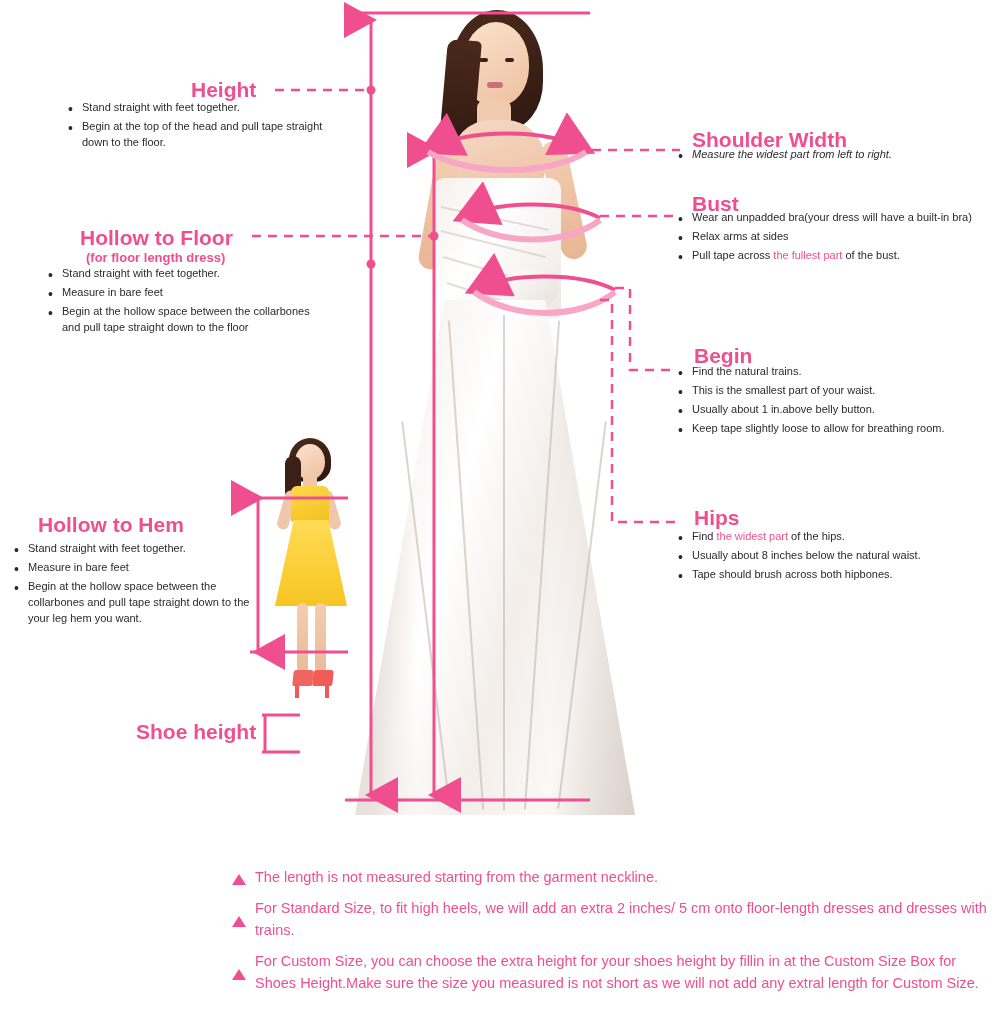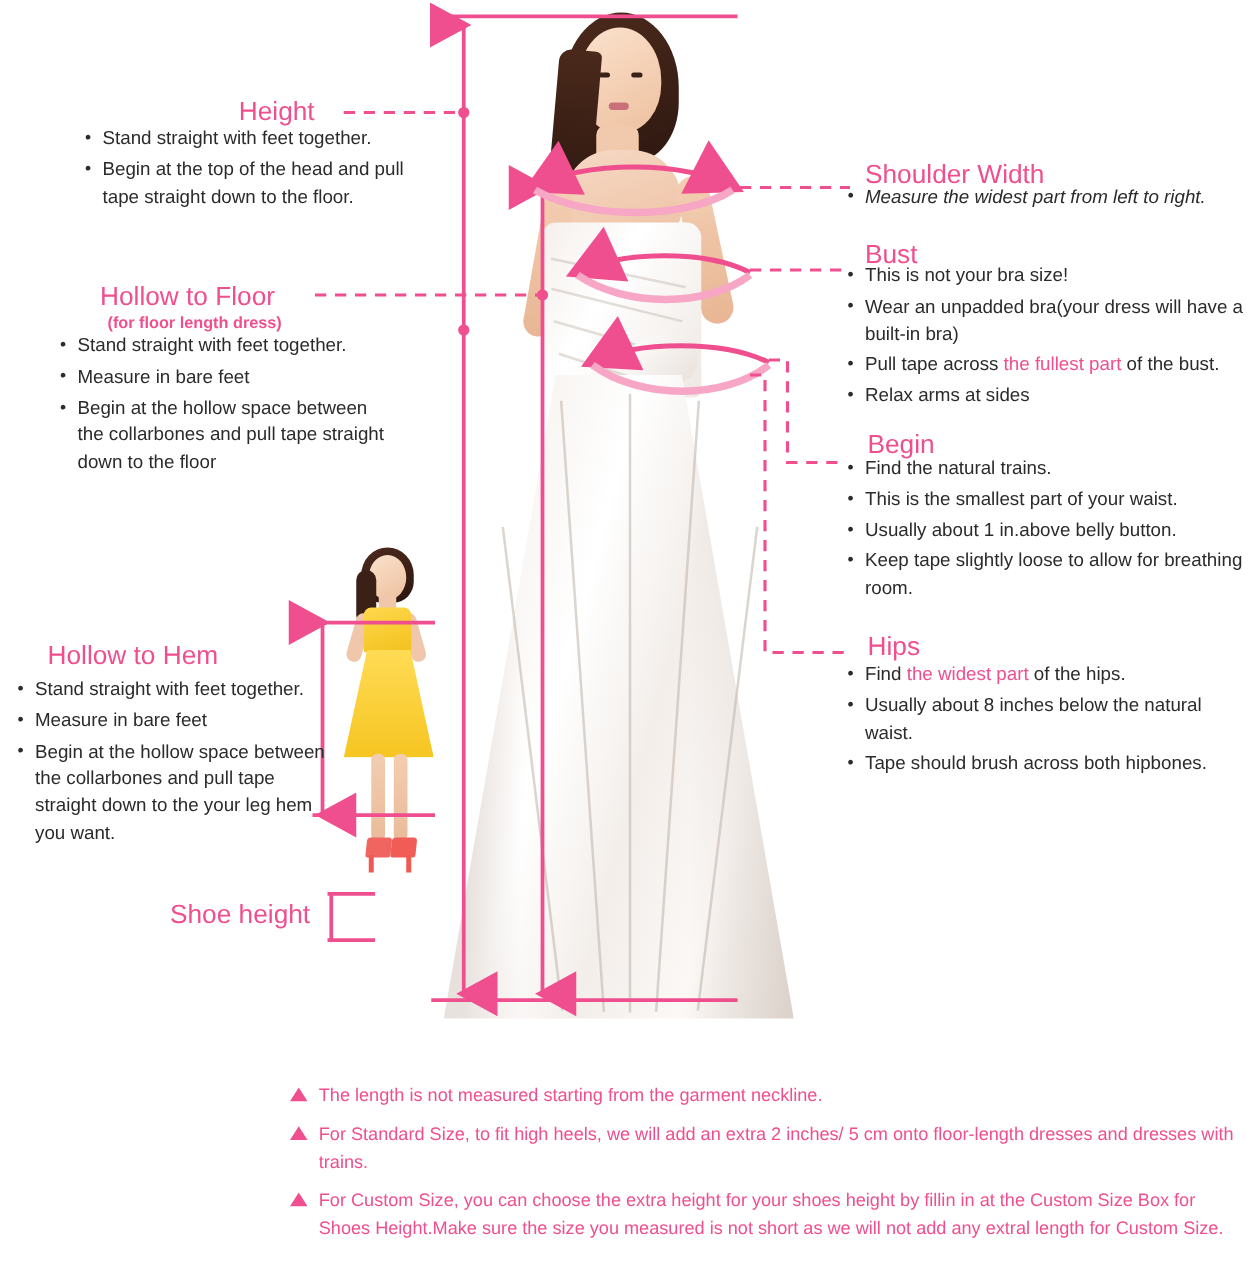--- a/index.html
+++ b/index.html
@@ -108,36 +108,36 @@
   .s-arm-r { position:absolute; left:70px; top:52px; width:12px; height:40px; background:#f0c7aa; border-radius:6px; transform:rotate(-16deg);}
   .s-leg-l { position:absolute; left:42px; top:165px; width:11px; height:70px; background:linear-gradient(180deg,#f3cdb0,#e9bb9a); border-radius:5px;}
   .s-leg-r { position:absolute; left:60px; top:165px; width:11px; height:70px; background:linear-gradient(180deg,#f3cdb0,#e9bb9a); border-radius:5px;}
   .s-shoe-l { position:absolute; left:38px; top:232px; width:20px; height:16px; background:#f0655f; border-radius:3px 3px 2px 2px; transform:skewX(-6deg);}
   .s-shoe-r { position:absolute; left:58px; top:232px; width:20px; height:16px; background:#f15c56; border-radius:3px 3px 2px 2px; transform:skewX(-6deg);}
   .s-heel-l { position:absolute; left:40px; top:246px; width:4px; height:14px; background:#ef5a54;}
   .s-heel-r { position:absolute; left:70px; top:246px; width:4px; height:14px; background:#ef5a54;}
 
   
   .head-label {
-    font-weight: normal;
+    font-weight: bold;
     color: #ef4f8e;
     white-space: nowrap;
   }
   .head-label.h1 { font-size: 21px; }
   .sub-label { color:#ef4f8e; font-size:13px; font-weight:bold; }
-  .bullets { font-size: 15px; color: #2b2b2b; line-height: 1.45; }
+  .bullets { font-size: 11px; color: #2b2b2b; line-height: 1.45; }
   .bullets .li { position: relative; padding-left: 14px; margin-bottom: 3px; }
   .bullets .li:before {
     content:"•"; position:absolute; left:0; top:-1px; color:#2b2b2b; font-size:14px;
   }
   .pink { color:#ef4f8e; }
 
   
   .footnotes { left: 232px; top: 866px; width: 760px; }
-  .note-row { display:flex; align-items:flex-start; margin-bottom: 9px; }
+  .note-row { display:flex; align-items:center; margin-bottom: 9px; }
   .tri {
     width:0;height:0;border-left:7px solid transparent;border-right:7px solid transparent;
     border-bottom:11px solid #ef4f8e; margin-top:4px; margin-right:9px; flex:0 0 auto;
   }
   .note-text { color:#ef4f8e; font-size:14.5px; line-height:1.52; }
 
   svg.overlay { position:absolute; left:0; top:0; width:1000px; height:1024px; pointer-events:none; }
 </style>
 </head>
 <body>
@@ -265,24 +265,23 @@
 
   <div class="abs head-label h1" style="left:136px; top:720px;">Shoe height</div>
 
   <div class="abs head-label h1" style="left:692px; top:128px;">Shoulder Width</div>
   <div class="abs bullets" style="left:678px; top:147px; width:318px;font-style:italic;">
     <div class="li">Measure the widest part from left to right.</div>
   </div>
 
   <div class="abs head-label h1" style="left:692px; top:192px;">Bust</div>
   <div class="abs bullets" style="left:678px; top:210px; width:318px;">
-    <div class="li">This is not your bra size!</div>
     <div class="li">Wear an unpadded bra(your dress will have a built-in bra)</div>
+    <div class="li">Relax arms at sides</div>
     <div class="li">Pull tape across <span class="pink">the fullest part</span> of the bust.</div>
-    <div class="li">Relax arms at sides</div>
   </div>
 
   <div class="abs head-label h1" style="left:694px; top:344px;">Begin</div>
   <div class="abs bullets" style="left:678px; top:364px; width:318px;">
     <div class="li">Find the natural trains.</div>
     <div class="li">This is the smallest part of your waist.</div>
     <div class="li">Usually about 1 in.above belly button.</div>
     <div class="li">Keep tape slightly loose to allow for breathing room.</div>
   </div>
 

